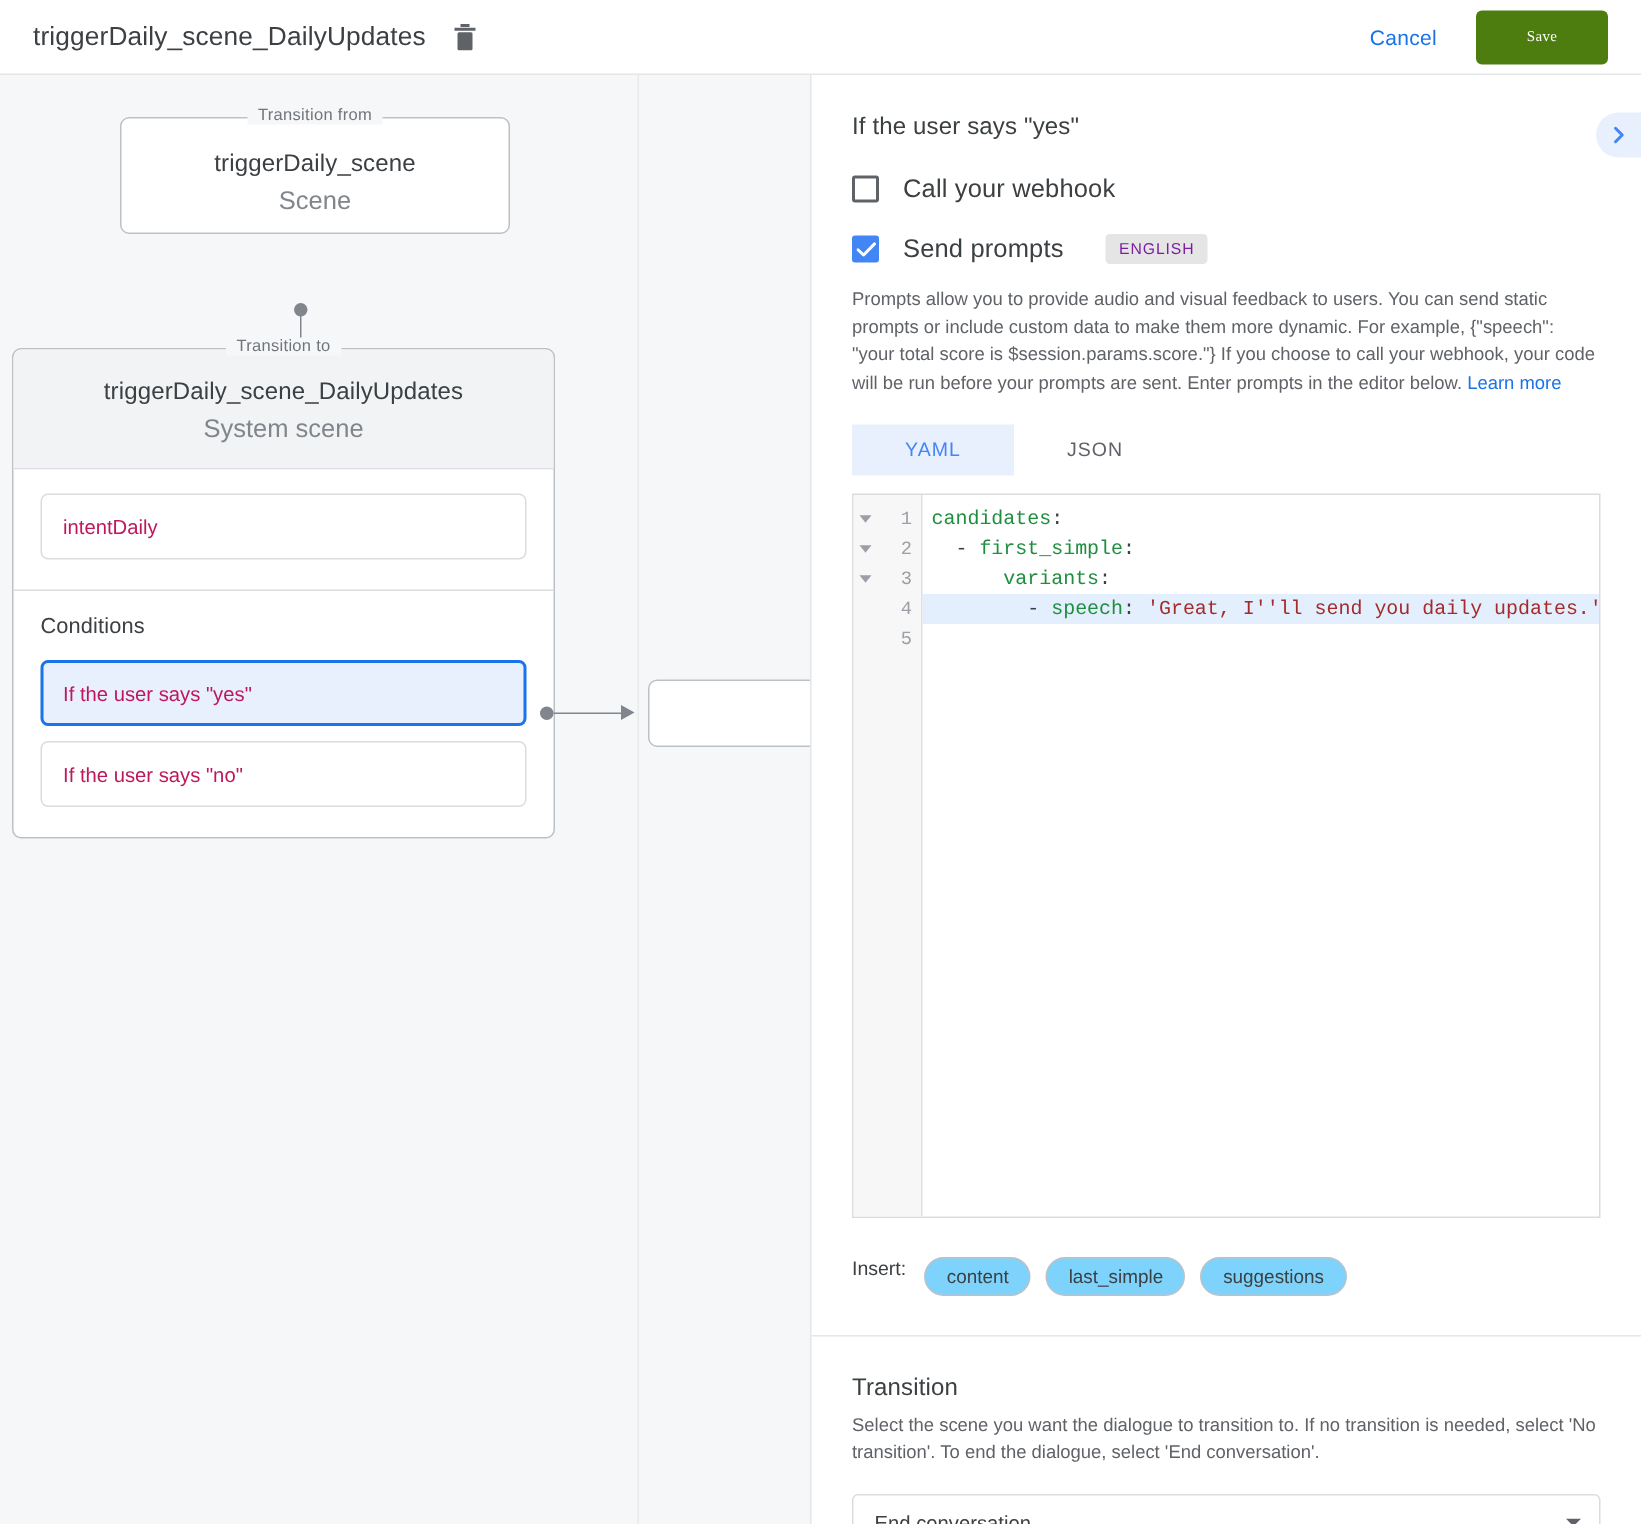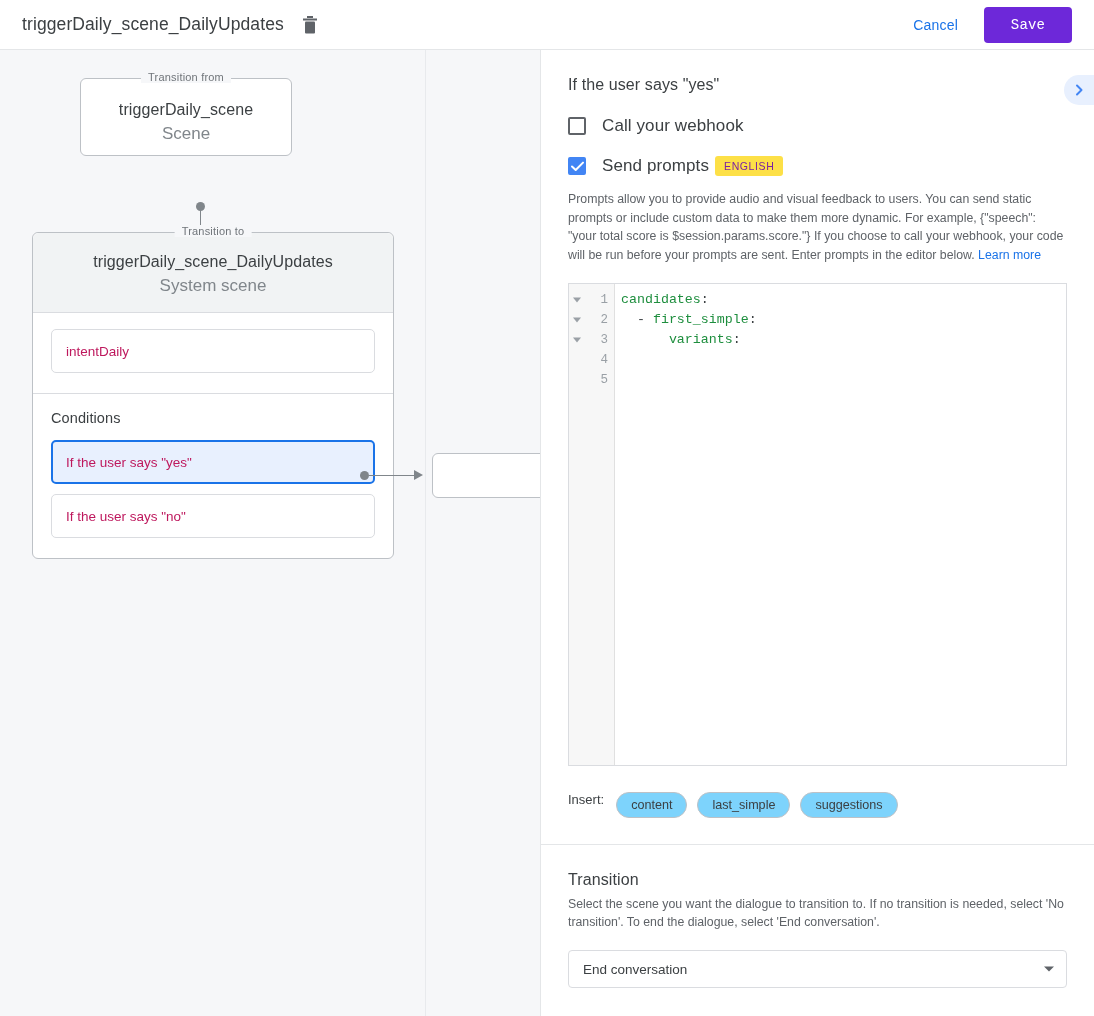--- a/index.html
+++ b/index.html
@@ -36,38 +36,38 @@
   }
   .appbar-spacer { flex: 1 1 auto; }
   .cancel-btn {
     border: none; background: transparent;
     color: #1a73e8; font-size: 14px; font-weight: 500;
     font-family: "Liberation Sans", sans-serif;
     padding: 8px 12px; cursor: pointer; letter-spacing: .2px;
   }
   .save-btn {
     margin-left: 14px; margin-right: 22px;
-    background: #6d28d9; color: #ffffff;
+    background: #4d7c0f; color: #ffffff;
     border: none; border-radius: 4px;
-    font-size: 14px; font-weight: 500; letter-spacing: .2px;
-    font-family: Liberation Mono, monospace;
+    font-size: 10px; font-weight: 500; letter-spacing: .2px;
+    font-family: Liberation Serif, serif;
     height: 36px; min-width: 88px; padding: 0 22px;
     cursor: pointer;
   }
 
   
   .canvas {
     position: absolute; left: 0; top: 50px;
     width: 540px; height: 966px;
     background: #f6f7f9;
     overflow: hidden;
   }
   .node-from {
     position: absolute; left: 80px; top: 28px;
-    width: 212px; height: 78px;
+    width: 260px; height: 78px;
     background: #ffffff;
     border: 1px solid #bdc1c6;
     border-radius: 6px;
   }
   .fieldset-label {
     position: absolute; top: -8px;
     background: #f6f7f9;
     font-size: 11px; color: #70757a;
     padding: 0 7px; white-space: nowrap;
     letter-spacing: .2px;
@@ -93,21 +93,21 @@
   }
   .edge-arrow-down {
     position: absolute; left: 195px; top: 203px;
     width: 0; height: 0;
     border-left: 5.5px solid transparent;
     border-right: 5.5px solid transparent;
     border-top: 9px solid #80868b;
   }
 
   .node-to {
-    position: absolute; left: 32px; top: 182px;
+    position: absolute; left: 8px; top: 182px;
     width: 362px;
     background: #ffffff;
     border: 1px solid #bdc1c6;
     border-radius: 6px;
   }
   .node-to > .fieldset-label { left: 50%; transform: translateX(-50%); }
   .node-to-head {
     background: #f1f3f4;
     border-bottom: 1px solid #dadce0;
     border-radius: 6px 6px 0 0;
@@ -200,22 +200,22 @@
   }
   .cbox.checked {
     background: #4285f4; border-color: #4285f4;
     display: flex; align-items: center; justify-content: center;
   }
   .cb-label {
     margin-left: 16px; font-size: 17px; color: #3c4043;
     font-weight: 500; letter-spacing: .1px;
   }
   .lang-badge {
-    margin-left: 6px;
-    background: #fde047; color: #7b1fa2;
+    margin-left: 28px;
+    background: #e5e5e5; color: #7b1fa2;
     font-size: 10.5px; font-weight: 500;
     letter-spacing: .6px;
     padding: 4px 9px; border-radius: 3px;
   }
   .help-text {
     font-size: 12.3px; color: #5f6368; line-height: 1.52;
     margin: -6px 0 18px 0;
   }
   .help-link { color: #1a73e8; text-decoration: none; cursor: pointer; }
 
@@ -393,20 +393,24 @@
         <svg width="13" height="11" viewBox="0 0 13 11">
           <path d="M1 5.5 L4.7 9 L12 1.6" fill="none" stroke="#ffffff" stroke-width="2" stroke-linecap="round" stroke-linejoin="round"></path>
         </svg>
       </span>
       <span class="cb-label">Send prompts</span>
       <span class="lang-badge">ENGLISH</span>
     </div>
 
     <p class="help-text"><span>Prompts allow you to provide audio and visual feedback to users. You can send static prompts or include custom data to make them more dynamic. For example, {"speech": "your total score is $session.params.score."} If you choose to call your webhook, your code will be run before your prompts are sent. Enter prompts in the editor below. </span><a class="help-link">Learn more</a></p>
 
+    <div class="tabs">
+      <button class="tab active">YAML</button>
+      <button class="tab">JSON</button>
+    </div>
 
     <div class="editor">
       <div class="gutter">
         <div class="gutter-row">
             <span class="fold"></span>
             <span>1</span>
           </div>
         <div class="gutter-row">
             <span class="fold"></span>
             <span>2</span>
@@ -419,20 +423,21 @@
             <span>4</span>
           </div>
         <div class="gutter-row">
             <span>5</span>
           </div>
       </div>
       <div class="code">
         <div class="code-row"><span class="tok-key">candidates</span><span class="tok-punc">:</span></div>
         <div class="code-row"><span class="tok-punc">  - </span><span class="tok-key">first_simple</span><span class="tok-punc">:</span></div>
         <div class="code-row"><span class="tok-punc">      </span><span class="tok-key">variants</span><span class="tok-punc">:</span></div>
+        <div class="code-row hl"><span class="tok-punc">        - </span><span class="tok-key">speech</span><span class="tok-punc">: </span><span class="tok-str">'Great, I''ll send you daily updates.'</span></div>
         <div class="code-row"></div>
       </div>
     </div>
 
     <div class="insert-row">
       <span class="insert-label">Insert:</span>
       <button class="pill">content</button>
       <button class="pill">last_simple</button>
       <button class="pill">suggestions</button>
     </div>

